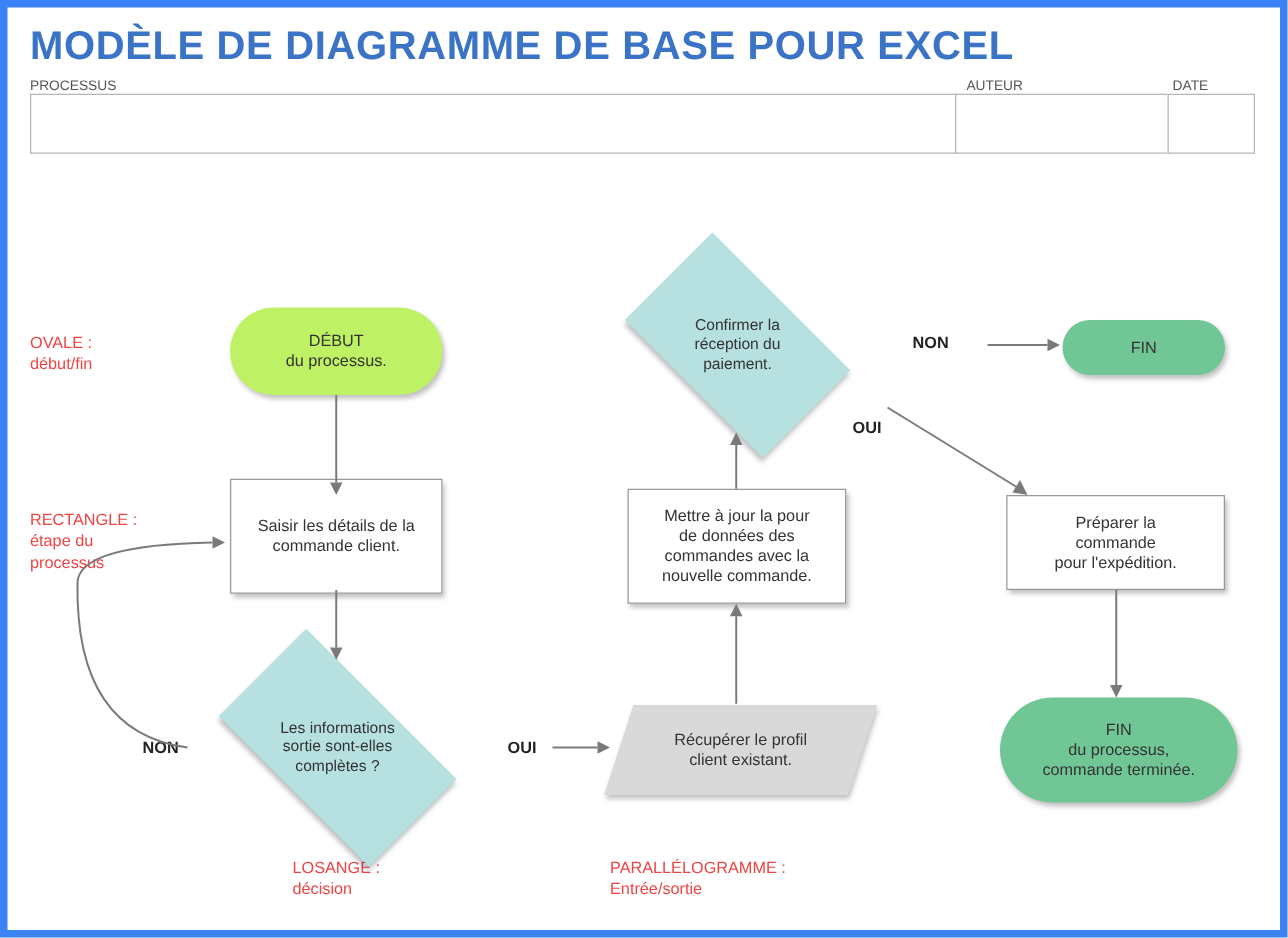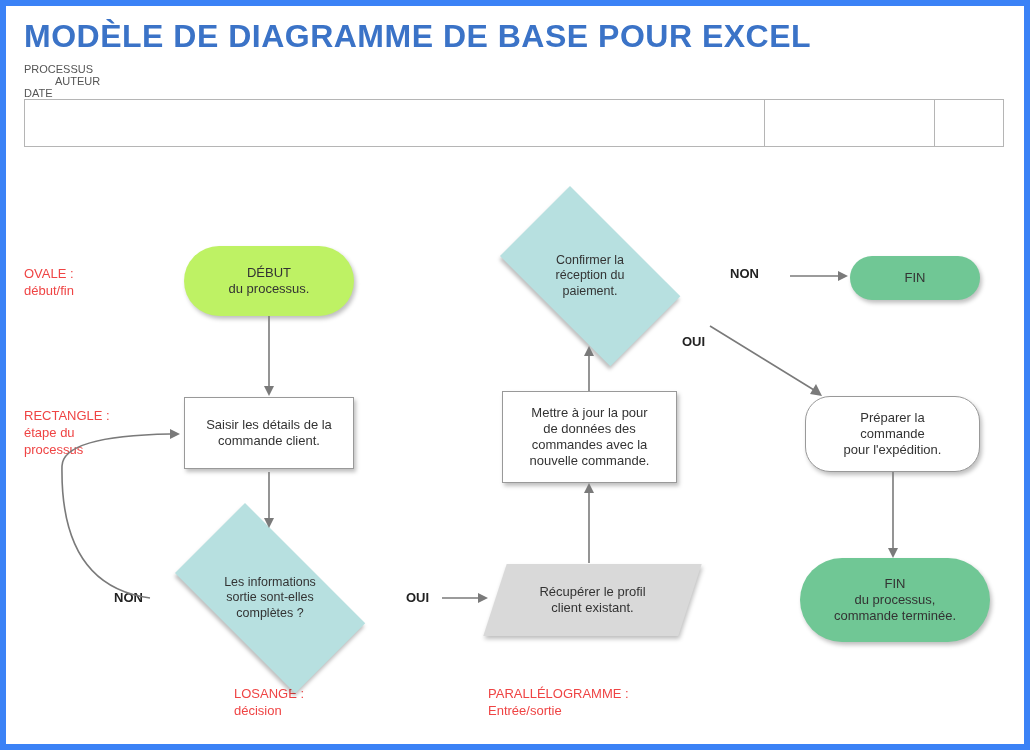--- a/index.html
+++ b/index.html
@@ -19,21 +19,20 @@
     color: #3b73c7;
     font-size: 32px;
     font-weight: 700;
     letter-spacing: 0.5px;
     margin: 0 0 8px 0;
   }
   .header-labels {
     display: flex;
     font-size: 11px;
     color: #555;
-    flex-direction: column;
   }
   .hl-proc { width: 740px; }
   .hl-auth { width: 170px; margin-left: 31px; }
   .hl-date { width: 70px; }
   .header-cells {
     display: flex;
     height: 48px;
   }
   .header-cells > div {
     border: 1px solid #b5b5b5;
@@ -150,21 +149,21 @@
     <div class="legend" style="left:224px; top:520px; white-space:pre;">LOSANGE :
 décision</div>
     <div class="legend" style="left:478px; top:520px; white-space:pre;">PARALLÉLOGRAMME :
 Entrée/sortie</div>
 
     <div class="oval" style="left:174px; top:80px; width:170px; height:70px; background:#bef264;">
       <div class="shape-text" style="white-space:pre;">DÉBUT
 du processus.</div>
     </div>
 
-    <div class="rect" style="left:174px; top:231px; width:170px; height:72px;">
+    <div class="rect" style="left:174px; top:217px; width:170px; height:92px;">
       <div class="shape-text" style="white-space:pre;">Saisir les détails de la
 commande client.</div>
     </div>
 
     <div class="diamond-wrap" style="left:140px; top:362px; width:240px; height:140px;">
       <div class="diamond-shape" style="background:#b7e0e0;"></div>
       <div class="shape-text" style="white-space:pre;">Les informations
 sortie sont-elles
 complètes ?</div>
     </div>
@@ -185,21 +184,21 @@
       <div class="diamond-shape" style="background:#b7e0e0;"></div>
       <div class="shape-text" style="white-space:pre;">Confirmer la
 réception du
 paiement.</div>
     </div>
 
     <div class="oval" style="left:840px; top:90px; width:130px; height:44px; background:#70c795;">
       <div class="shape-text">FIN</div>
     </div>
 
-    <div class="rect" style="left:795px; top:230px; width:175px; height:76px;border-radius:25px;">
+    <div class="rect" style="left:795px; top:230px; width:175px; height:76px;">
       <div class="shape-text" style="white-space:pre;">Préparer la
 commande
 pour l'expédition.</div>
     </div>
 
     <div class="oval" style="left:790px; top:392px; width:190px; height:84px; background:#70c795;">
       <div class="shape-text" style="white-space:pre;">FIN
 du processus,
 commande terminée.</div>
     </div>

